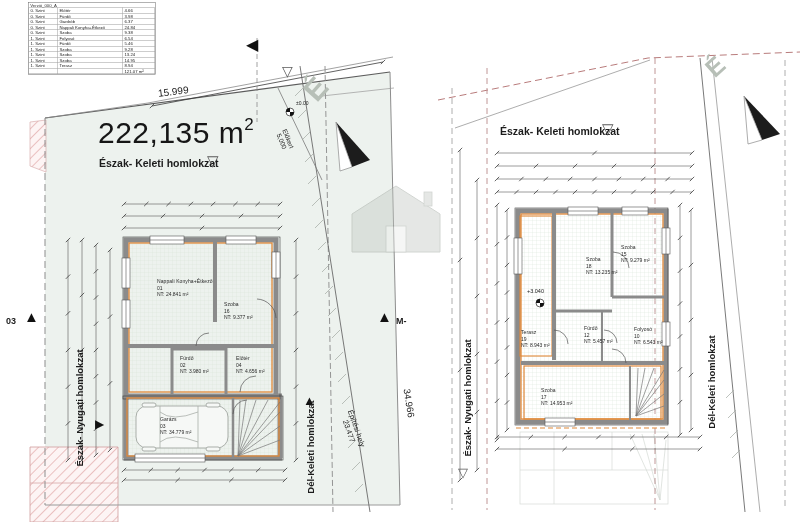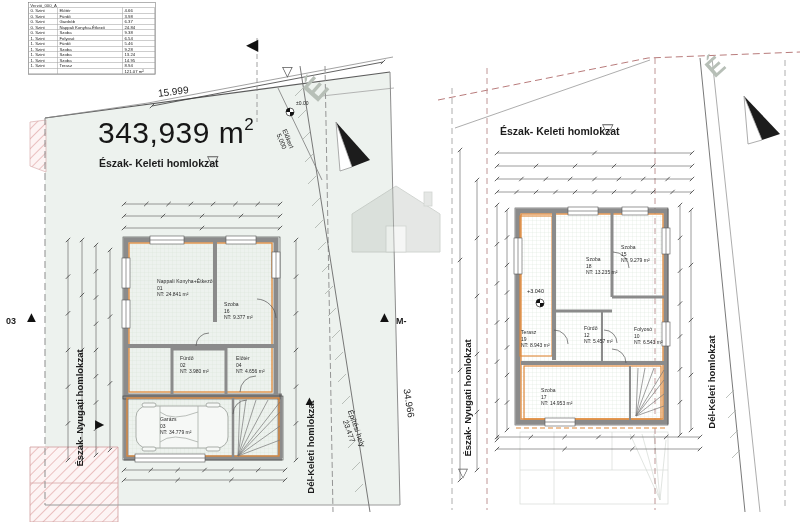--- a/index.html
+++ b/index.html
@@ -508,21 +508,21 @@
         </tr>
     <tr>
           <td class="lv"></td>
           <td class="rm"></td>
           <td class="ar">121.07 m²</td>
         </tr>
   </tbody>
     </table>
 </div>
 
-<div class="area-big" style="left:98px;top:116px"><span>343,939 m</span><sup>2</sup></div>
+<div class="area-big" style="left:98px;top:116px"><span>222,135 m</span><sup>2</sup></div>
 
 <div class="lbl b" style="left:99px;top:158px;font-size:10.5px">Észak- Keleti homlokzat</div>
 <div class="tri w" style="left:207px;top:153px;font-size:15px">▽</div>
 
 <div class="lbl" style="left:158px;top:86px;font-size:10px;transform:rotate(-7deg)">15.999</div>
 <div class="tri" style="left:246px;top:37px;font-size:16px">◀</div>
 <div class="tri w" style="left:282px;top:64px;font-size:14px">▽</div>
 
 <div class="lbl diag" style="left:285px;top:140px;font-size:6.5px;transform:translate(-50%,-50%) rotate(68deg)">
   <div>Előkert</div>

